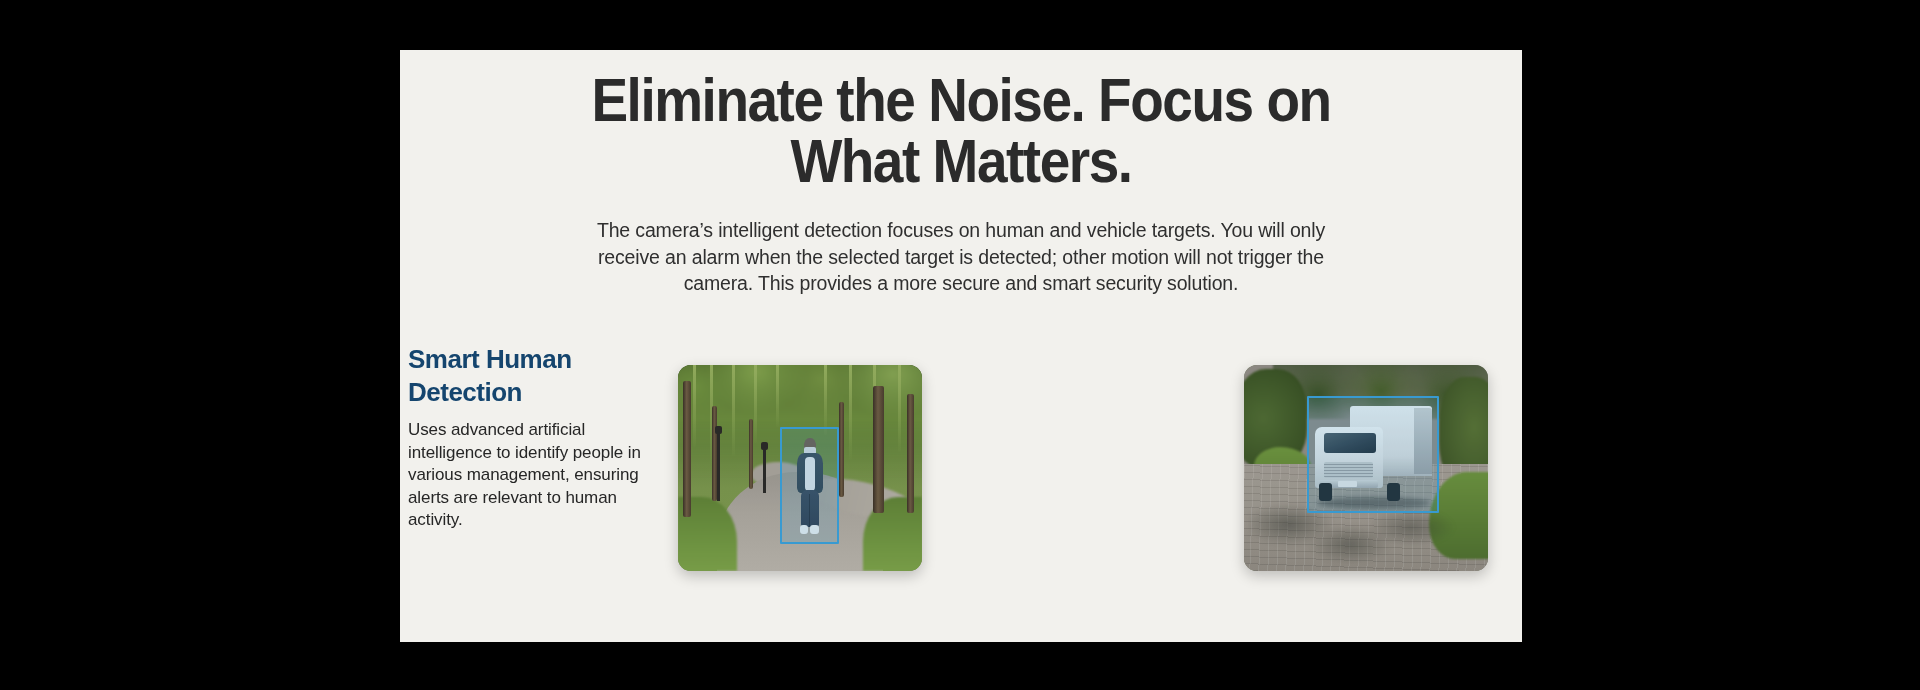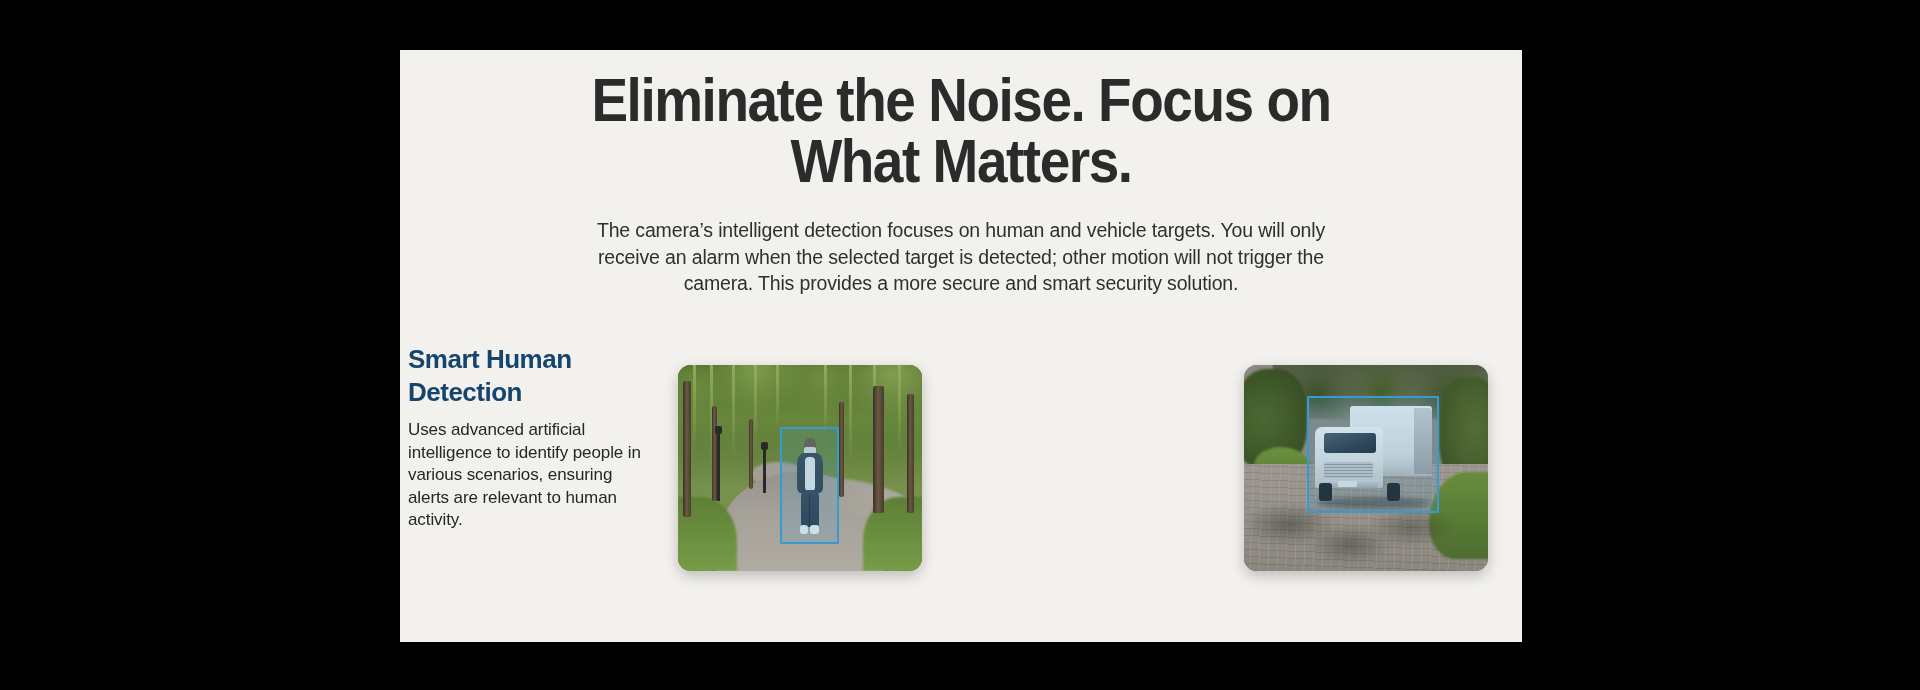--- a/index.html
+++ b/index.html
@@ -343,21 +343,21 @@
     </h1>
 
     <p class="hero-sub">The camera’s intelligent detection focuses on human and vehicle targets. You will only receive an alarm when the selected target is detected; other motion will not trigger the camera. This provides a more secure and smart security solution.</p>
 
     <div class="features">
 
       <div class="feature left">
 
         <div class="f-text">
           <div class="f-title">Smart Human Detection</div>
-          <div class="f-body">Uses advanced artificial intelligence to identify people in various scenarios, ensuring alerts are relevant to human activity.</div>
+          <div class="f-body">Uses advanced artificial intelligence to identify people in various management, ensuring alerts are relevant to human activity.</div>
         </div>
 
         <div class="photo-card">
           <div class="scene">
             <div class="park-sky"></div>
             <div class="canopy"></div>
 
             <div class="willow" style="left:6%;  height:40%;"></div>
             <div class="willow" style="left:13%; height:48%;"></div>
             <div class="willow" style="left:22%; height:44%;"></div>

